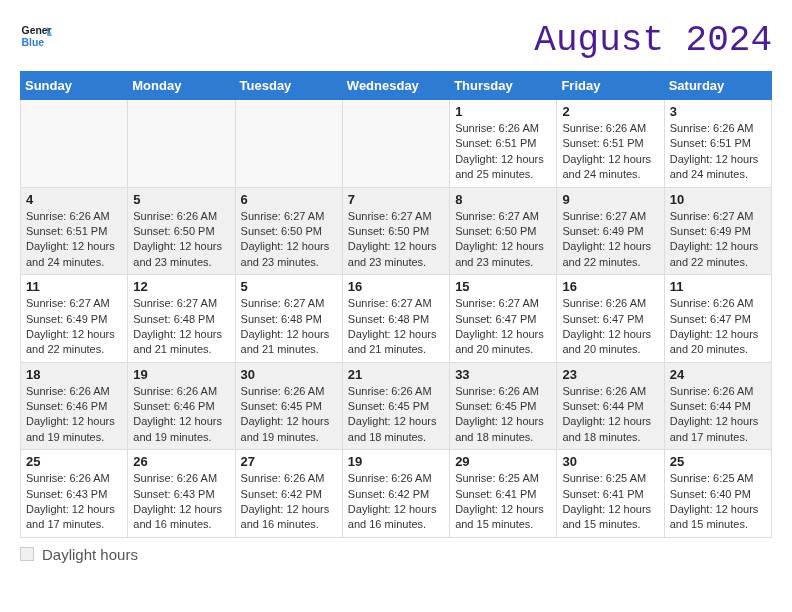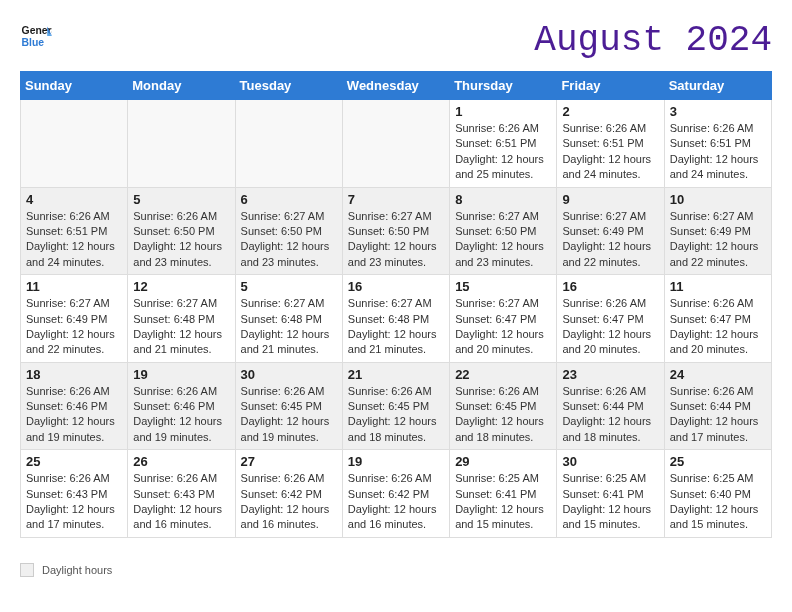--- a/index.html
+++ b/index.html
@@ -75,22 +75,22 @@
     }
     .cell-text {
       font-size: 11px;
       line-height: 1.4;
       color: #333;
     }
     .footer-legend {
       display: flex;
       align-items: center;
       gap: 8px;
-      margin-top: 25px;
-      font-size: 11px;
+      margin-top: 8px;
+      font-size: 15px;
       color: #555;
     }
     .legend-box {
       width: 14px;
       height: 14px;
       background: #f0f0f0;
       border: 1px solid #ccc;
       display: inline-block;
     }
   </style>
@@ -255,21 +255,21 @@
 Sunset: 6:45 PM
 Daylight: 12 hours and 19 minutes.</div>
         </td>
         <td class="shaded">
           <span class="day-num">21</span>
           <div class="cell-text" style="white-space: pre-line;">Sunrise: 6:26 AM
 Sunset: 6:45 PM
 Daylight: 12 hours and 18 minutes.</div>
         </td>
         <td class="shaded">
-          <span class="day-num">22</span>
+          <span class="day-num">33</span>
           <div class="cell-text" style="white-space: pre-line;">Sunrise: 6:26 AM
 Sunset: 6:45 PM
 Daylight: 12 hours and 18 minutes.</div>
         </td>
         <td class="shaded">
           <span class="day-num">23</span>
           <div class="cell-text" style="white-space: pre-line;">Sunrise: 6:26 AM
 Sunset: 6:44 PM
 Daylight: 12 hours and 18 minutes.</div>
         </td>

